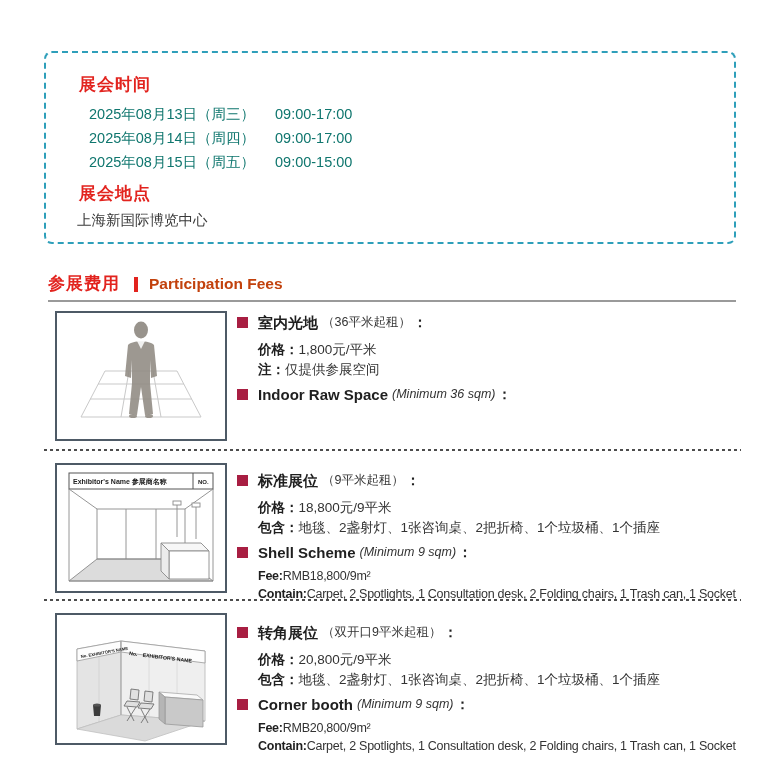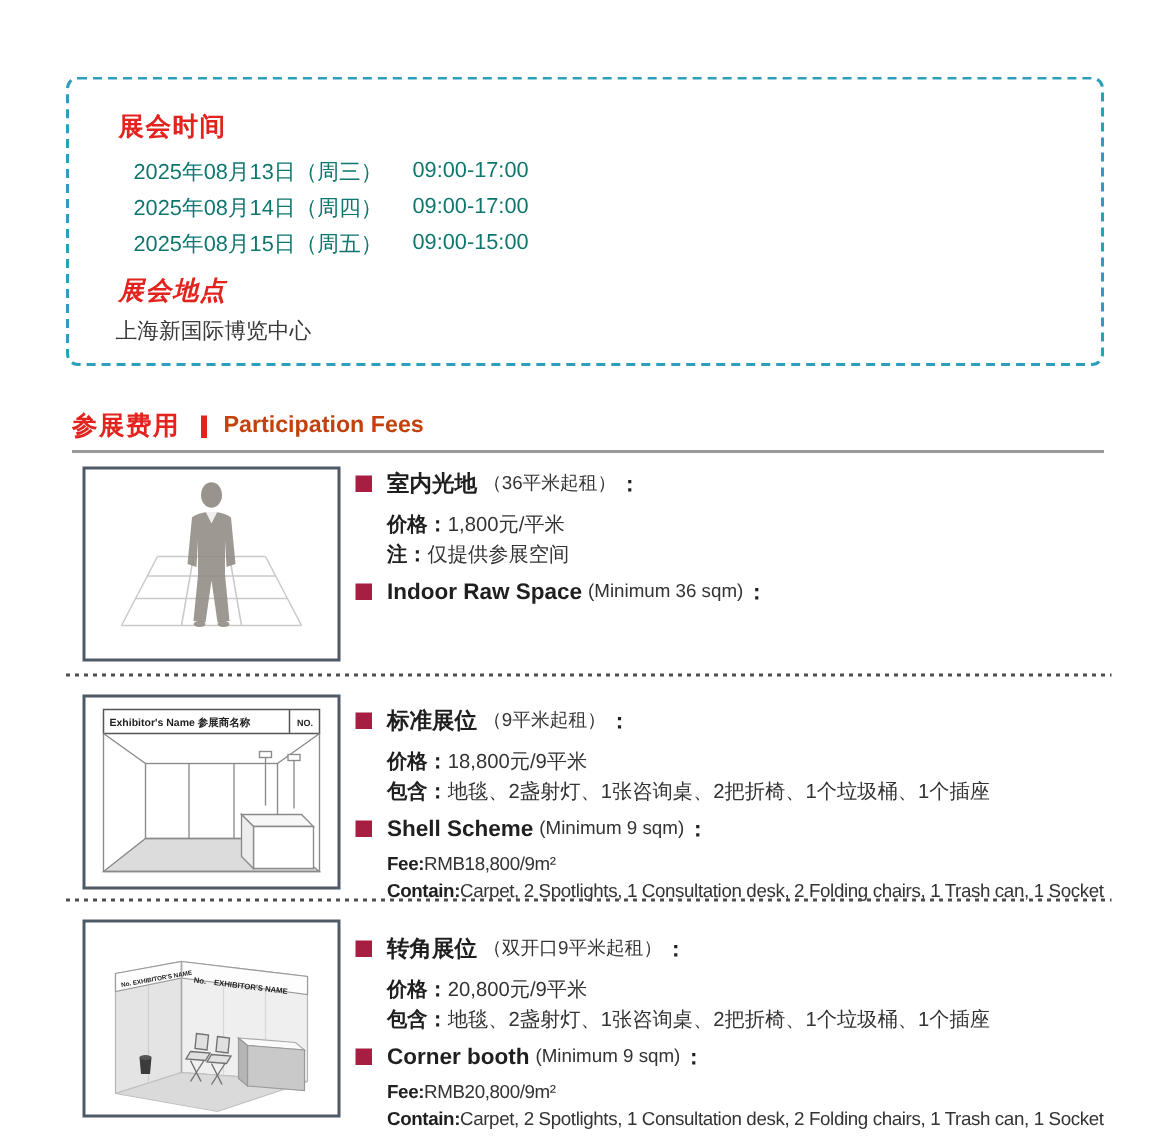--- a/index.html
+++ b/index.html
@@ -10,21 +10,21 @@
   }
 
   
   .info-box {
     position:absolute; left:44px; top:51px; width:692px; height:193px;
     box-sizing:border-box; border:2px dashed #2e9fba; border-radius:8px;
     background:#fff;
   }
   .red-heading { position:absolute; left:33px; color:#e2231e; font-weight:bold; font-size:17px; letter-spacing:1px; }
   #schedule-title { top:20px; }
-  #venue-title    { top:129px;font-style:italic; }
+  #venue-title    { top:129px; }
   .schedule { position:absolute; left:31px; top:49px; font-size:14.5px; color:#0f766e;margin-left:12px; }
   .schedule .row { display:flex; height:24px; align-items:center; }
   .schedule .date { width:186px; }
   .venue { position:absolute; left:31px; top:158px; font-size:14.5px; color:#3a3a3a; }
 
   
   .fees-heading { position:absolute; left:48px; top:272px; display:flex; align-items:center; }
   .fees-zh { font-size:17px; font-weight:bold; color:#e2231e; letter-spacing:1px; }
   .fees-bar { width:4px; height:15px; background:#e2231e; margin:1px 11px 0 14px; }
   .fees-en { font-size:15.5px; font-weight:bold; color:#c2410c; }
@@ -41,21 +41,21 @@
   #img1 { top:311px; } #img2 { top:463px; } #img3 { top:613px; height:132px; }
   .img-box svg { display:block; width:100%; height:100%; }
 
   
   .sec-text { position:absolute; left:237px; width:528px; }
   #text1 { top:312px; } #text2 { top:470px; } #text3 { top:622px; }
   .item-head { display:flex; align-items:flex-start; line-height:21px; }
   .bullet { flex:0 0 auto; width:11px; height:11px; background:#a81e42; margin:5px 10px 0 0; }
   .head-title { font-size:15px; font-weight:bold; color:#1f1f1f; white-space:nowrap; }
   .head-sub { font-size:12.5px; color:#333; margin-left:4px; white-space:nowrap; }
-  .en-block .head-sub { }
+  .en-block .head-sub { font-style:italic; }
   .head-colon { font-size:14px; font-weight:bold; color:#1f1f1f; margin-left:2px; }
   .item-body { margin:7px 0 0 21px; }
   .line { line-height:20px; font-size:13.5px; color:#333; white-space:nowrap; }
   .line b { color:#1f1f1f; }
   .en-block { margin-top:4px; }
   .en-block .item-body { margin-top:4px; }
   .en-block .line { font-size:12.5px; line-height:18px; letter-spacing:-0.25px; }
 </style>
 </head>
 <body>

